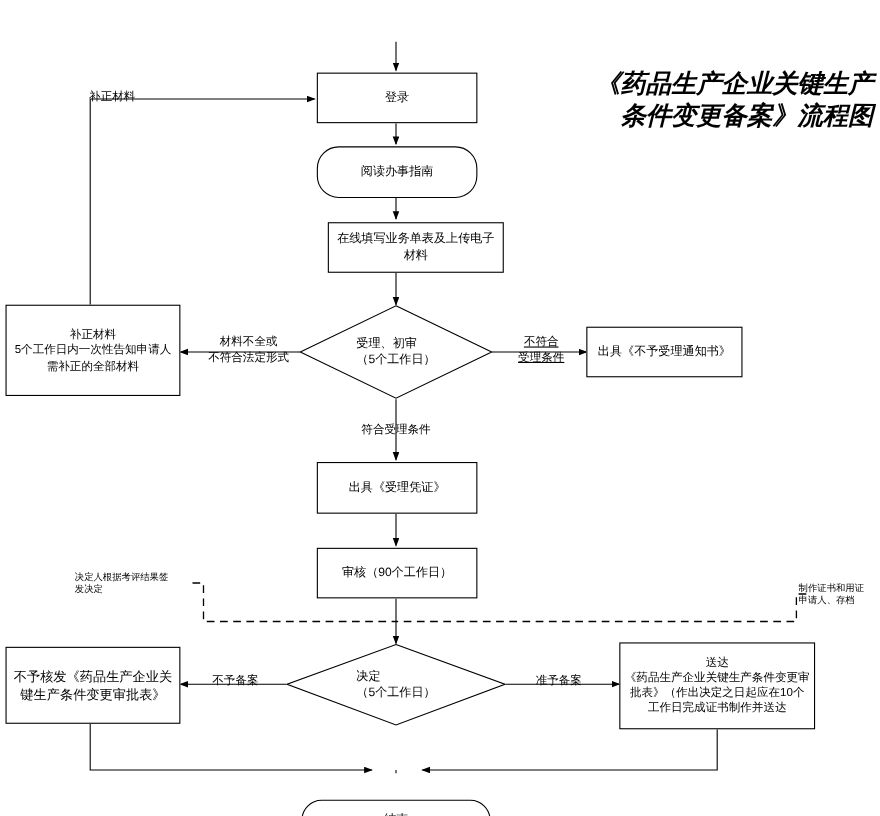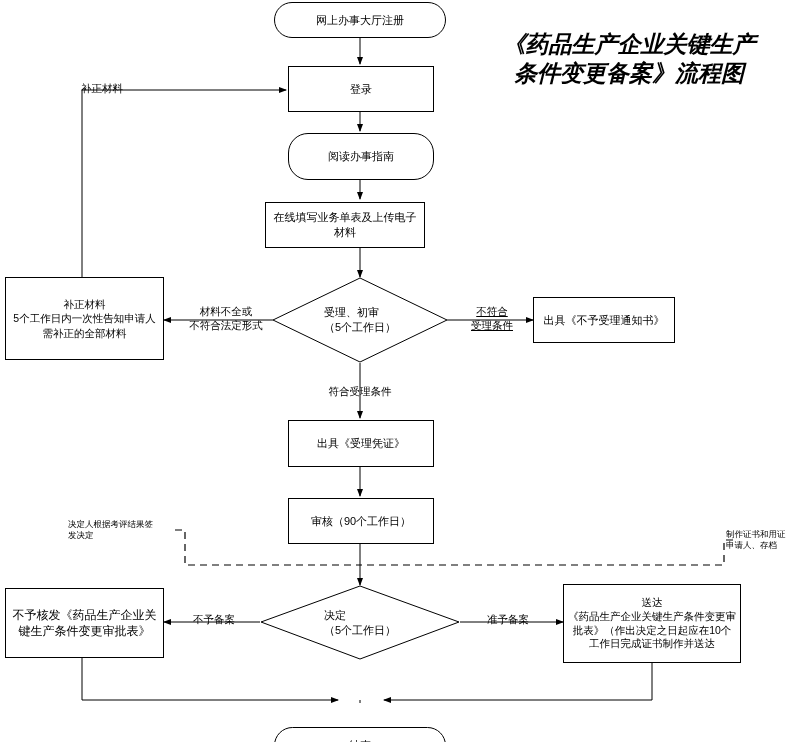--- a/index.html
+++ b/index.html
@@ -63,22 +63,23 @@
     text-align: center;
     white-space: pre-line;
   }
   .title {
     position: absolute;
     font-size: 23px;
     font-weight: bold;
     font-style: italic;
     color: #000000;
     line-height: 1.25;
-    text-align: center;
-    font-family: Liberation Mono, monospace;
+    text-align: right;
+    font-family: Liberation Sans, sans-serif;
+    margin-top: 30px;
   }
   svg.wires {
     position: absolute;
     left: 0;
     top: 0;
     width: 800px;
     height: 742px;
     pointer-events: none;
   }
   .n-small { font-size: 10.5px; }
@@ -128,27 +129,26 @@
     <polyline points="652,663 652,700 384,700" fill="none" stroke="#000" stroke-width="1" marker-end="url(#arrow)"></polyline>
 
     <line x1="360" y1="700" x2="360" y2="703" stroke="#000" stroke-width="1"></line>
   </svg>
 
   <div class="title" style="left:464px; top:32px; width:330px;">
     <div>《药品生产企业关键生产</div>
     <div>条件变更备案》流程图</div>
   </div>
 
-  <div class="node terminator" style="left:274px; top:2px; width:172px; height:36px;">网上办事大厅注册</div>
 
   <div class="node" style="left:288px; top:66px; width:146px; height:46px;">登录</div>
 
   <div class="node" style="left:288px; top:133px; width:146px; height:47px;border-radius:20px;">阅读办事指南</div>
 
-  <div class="node" style="left:265px; top:202px; width:160px; height:46px;">在线填写业务单表及上传电子材料</div>
+  <div class="node" style="left:298px; top:202px; width:160px; height:46px;">在线填写业务单表及上传电子材料</div>
 
   <div class="diamond-wrap" style="left:272px; top:277px; width:176px; height:86px;">
     <svg class="diamond-shape" viewBox="0 0 176 86" preserveAspectRatio="none">
       <polygon points="88,1 175,43 88,85 1,43" fill="#ffffff" stroke="#000000" stroke-width="1"></polygon>
     </svg>
     <div class="diamond-label" style="white-space:pre-line;">受理、初审
 （5个工作日）</div>
   </div>
 
   <div class="node" style="left:533px; top:297px; width:142px; height:46px;">出具《不予受理通知书》</div>

